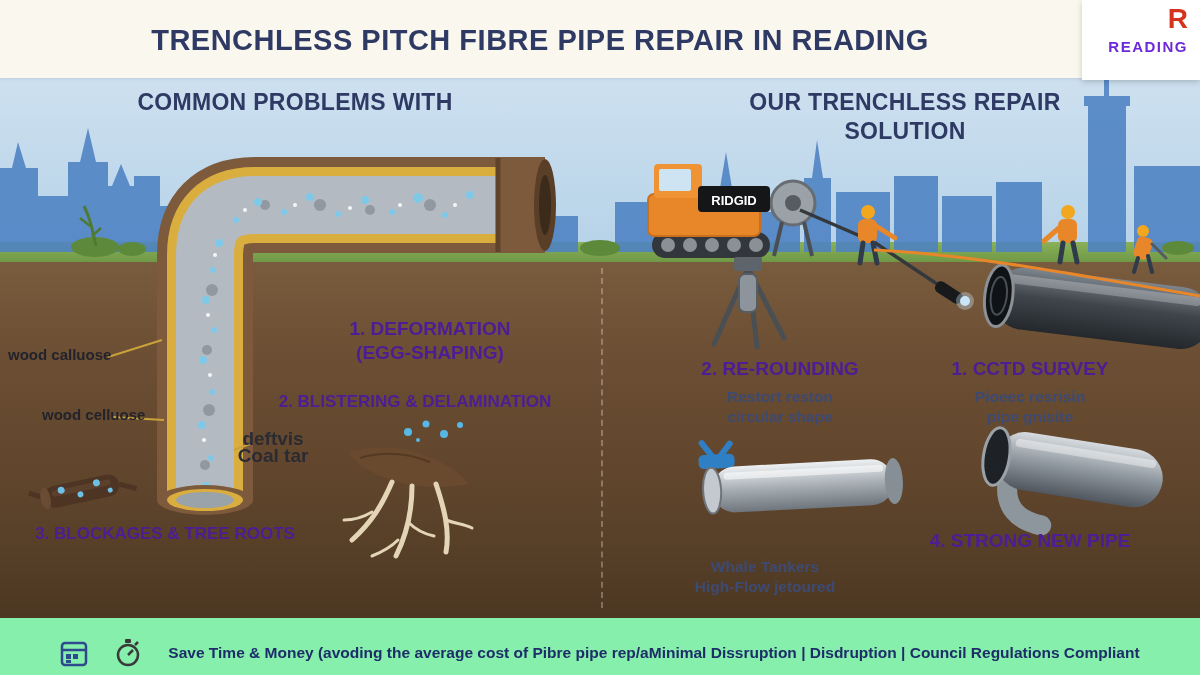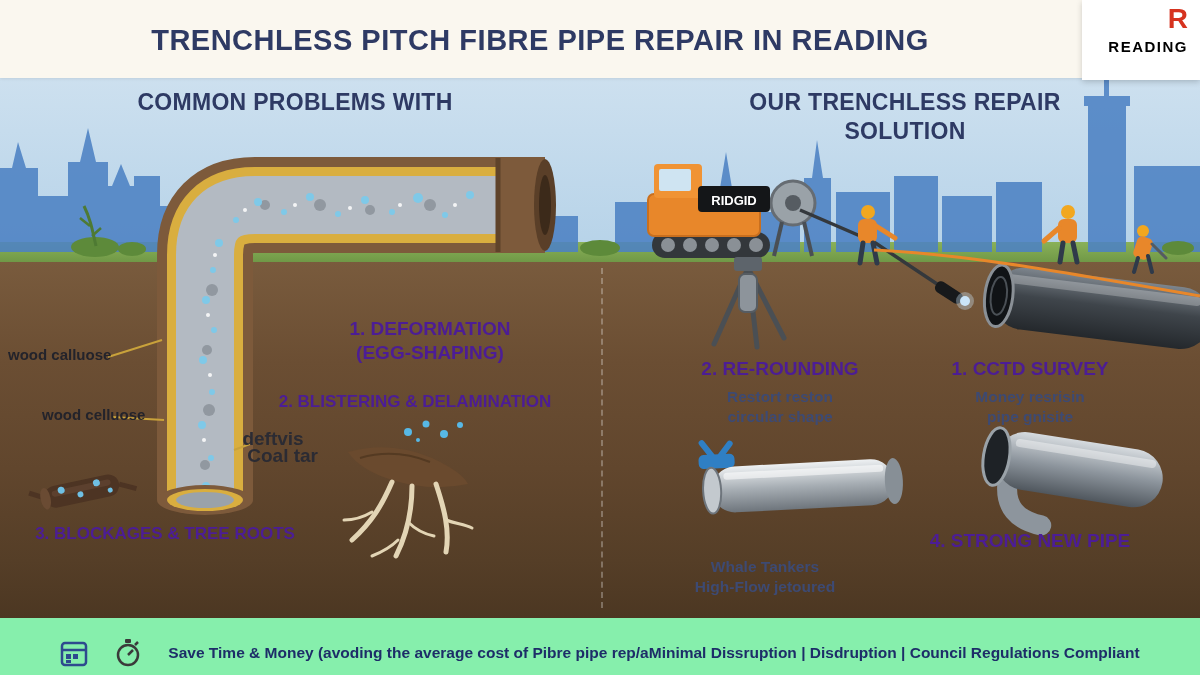--- a/index.html
+++ b/index.html
@@ -24,21 +24,21 @@
 
   .banner { position:absolute; left:0; top:0; width:100%; height:78px;
             background:#faf7ef; z-index:3; box-shadow:0 1px 3px rgba(0,0,0,.08); }
   .title  { position:absolute; left:0; top:24px; width:1080px; text-align:center; z-index:4;
             font-size:29px; font-weight:bold; color:#2e3a64; letter-spacing:.5px; }
 
   .logo-box { position:absolute; top:0; right:0; width:118px; height:80px; background:#ffffff;
               z-index:5; box-shadow:0 2px 6px rgba(0,0,0,.18);
               display:flex; flex-direction:column; align-items:flex-end; padding:4px 12px 0 0; }
   .logo-r  { font-size:28px; line-height:30px; font-weight:bold; color:#d6331f; }
-  .logo-word { font-size:15px; font-weight:bold; color:#000000; letter-spacing:1.5px; margin-top:4px; }
+  .logo-word { font-size:15px; font-weight:bold; color:#6d28d9; letter-spacing:1.5px; margin-top:4px; }
 
   .panel-heading { position:absolute; z-index:5; color:#2e3a64; font-weight:bold;
                    font-size:23px; line-height:1.25; text-align:center; letter-spacing:.3px; }
   #left-heading  { left:120px; top:88px; width:350px; }
   #right-heading { left:735px; top:88px; width:340px; }
 
   .lbl { position:absolute; z-index:5; text-align:center; color:#4c1d95; }
   .t19 { font-size:19px; font-weight:bold; }
   .t17 { font-size:17px; font-weight:bold; }
   .desc { font-size:15.5px; font-weight:600; color:#3d4a73; }
@@ -310,33 +310,33 @@
     <div>COMMON PROBLEMS WITH</div>
   </div>
   <div class="panel-heading" id="right-heading">
     <div>OUR TRENCHLESS REPAIR</div>
     <div>SOLUTION</div>
   </div>
 
   <div class="lbl small-lbl" style="left:8px; top:346px;">wood calluose</div>
   <div class="lbl small-lbl" style="left:8px; top:406px;margin-left:34px;">wood celluose</div>
   <div class="lbl coal" style="left:228px; top:428px; width:90px;">deftvis</div>
-  <div class="lbl coal" style="left:228px; top:445px; width:90px;text-align:right;">Coal tar</div>
+  <div class="lbl coal" style="left:228px; top:445px; width:90px;">Coal tar</div>
 
   <div class="lbl t19" style="left:315px; top:318px; width:230px;">1. DEFORMATION</div>
   <div class="lbl t19" style="left:315px; top:342px; width:230px;">(EGG-SHAPING)</div>
   <div class="lbl t17" style="left:275px; top:392px; width:280px;">2. BLISTERING &amp; DELAMINATION</div>
   <div class="lbl t17" style="left:25px; top:524px; width:280px;">3. BLOCKAGES &amp; TREE ROOTS</div>
 
   <div class="lbl t19" style="left:655px; top:358px; width:250px;">2. RE-ROUNDING</div>
   <div class="lbl desc" style="left:655px; top:388px; width:250px;">Restort reston</div>
   <div class="lbl desc" style="left:655px; top:408px; width:250px;">circular shape</div>
 
   <div class="lbl t19" style="left:905px; top:358px; width:250px;">1. CCTD SURVEY</div>
-  <div class="lbl desc" style="left:905px; top:388px; width:250px;">Money resrisin</div>
+  <div class="lbl desc" style="left:905px; top:388px; width:250px;">Pioeec resrisin</div>
   <div class="lbl desc" style="left:905px; top:408px; width:250px;">pipe gnisite</div>
 
   <div class="lbl desc" style="left:640px; top:558px; width:250px;">Whale Tankers</div>
   <div class="lbl desc" style="left:640px; top:578px; width:250px;">High-Flow jetoured</div>
 
   <div class="lbl t19" style="left:895px; top:530px; width:270px;">4. STRONG NEW PIPE</div>
 
   <div class="footer">
     <span class="f-icon">
       <svg width="28" height="28" viewBox="0 0 28 28">

